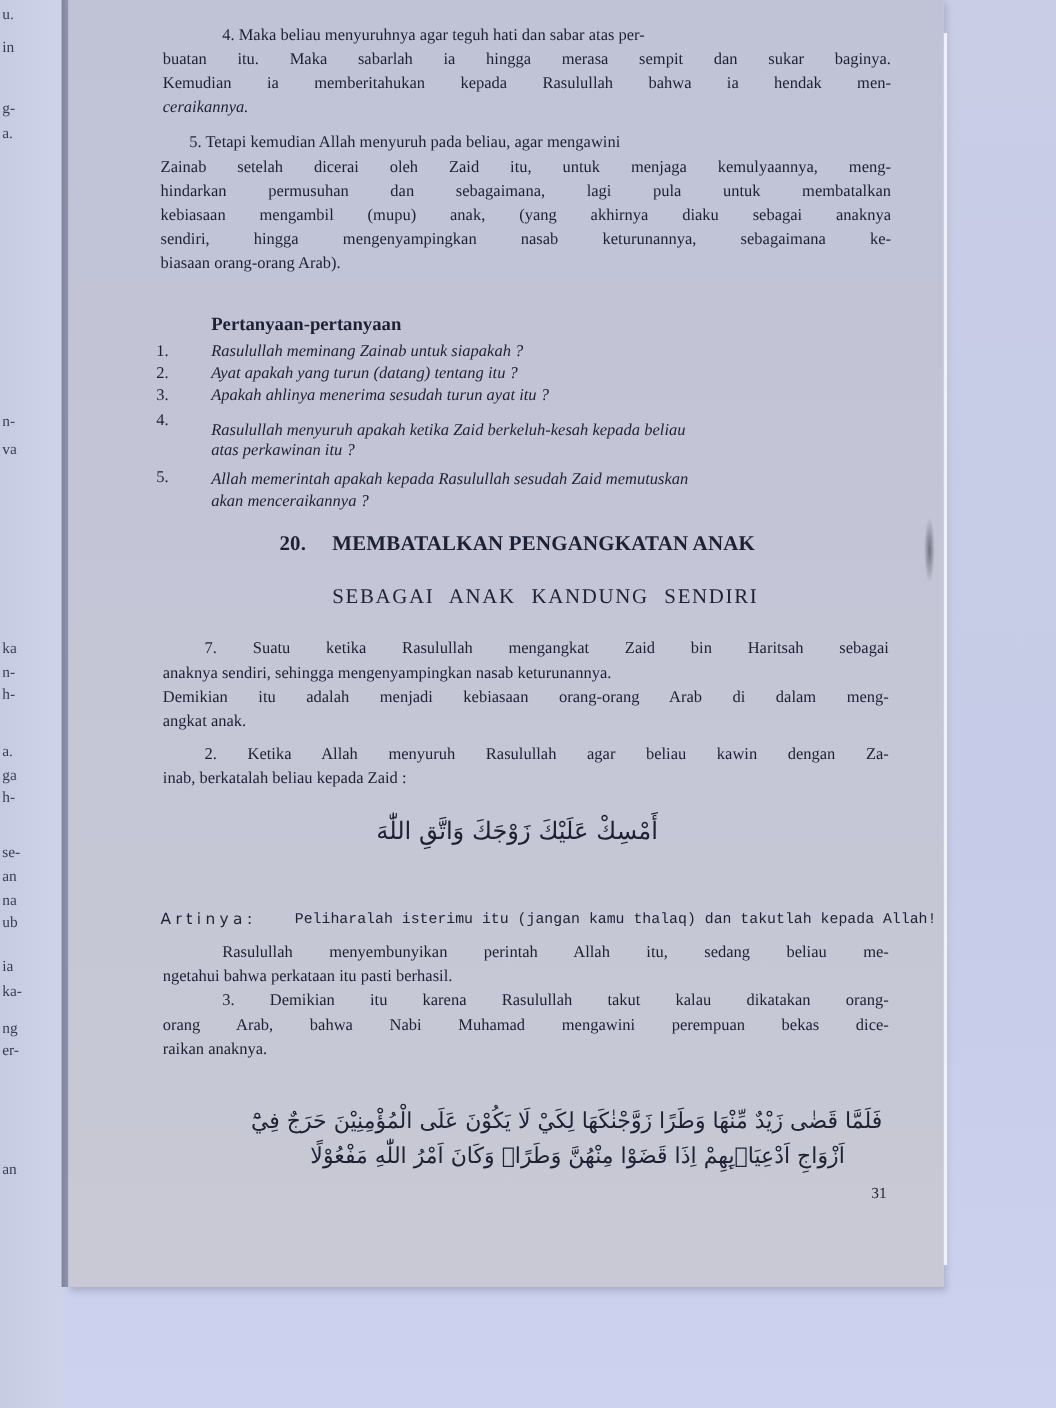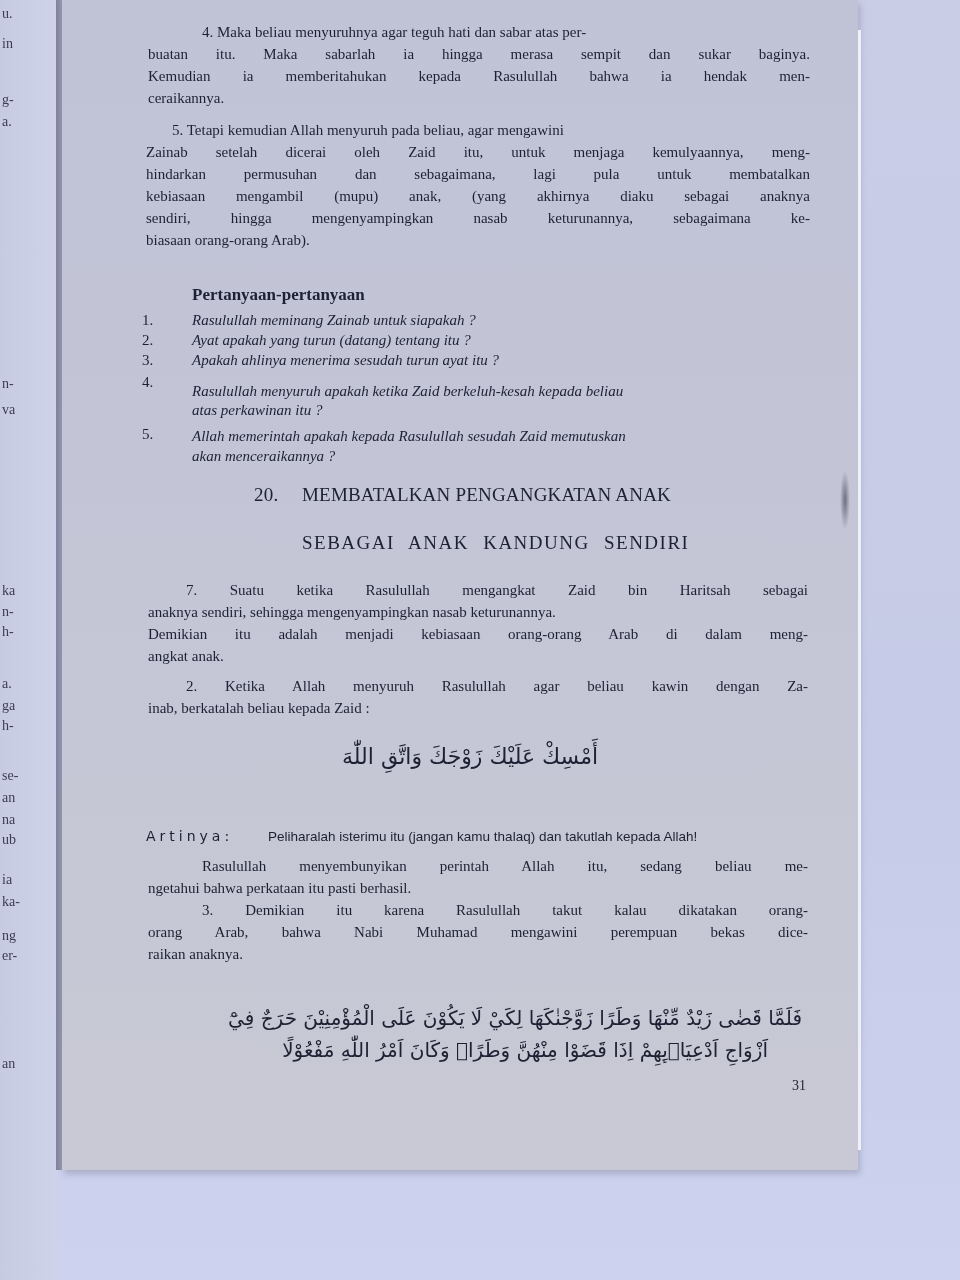--- a/index.html
+++ b/index.html
@@ -30,28 +30,28 @@
     background: #eef0fa;
   }
   .crease {
     position: absolute; right: 8px; top: 470px; width: 10px; height: 60px;
     background: radial-gradient(ellipse at center, rgba(40,40,55,0.55), rgba(40,40,55,0) 70%);
   }
   .text { position: absolute; color: #1e2033; font-size: 15px; line-height: 21px; white-space: nowrap; }
   .text.just { text-align: justify; text-align-last: justify; }
   .ital { font-style: italic; }
   .bold { font-weight: bold; }
-  .heading { font-weight: normal; font-size: 19px; letter-spacing: 0.2px; }
+  .heading { font-weight: bold; font-size: 19px; letter-spacing: 0.2px; }
   .subheading { font-size: 19px; letter-spacing: 1.5px; word-spacing: 8px; }
   .arabic {
     position: absolute; color: #1e2033; font-family: "DejaVu Sans", sans-serif;
     direction: rtl; white-space: nowrap; font-size: 22px;
   }
   .artinya-label { letter-spacing: 4px; font-family: "DejaVu Sans", sans-serif; font-size: 14px; }
-  .artinya-text { font-family: Liberation Sans, sans-serif; font-size: 13.5px; }
+  .artinya-text { font-family: Liberation Mono, monospace; font-size: 13.5px; }
   .pagenum { position: absolute; font-size: 14px; color: #1e2033; }
 </style>
 </head>
 <body>
 
 <div class="left-page" id="leftpage">
     <div class="frag" style="top: 6px; left: 2px;">u.</div>
     <div class="frag" style="top: 36px; left: 2px;">in</div>
     <div class="frag" style="top: 92px; left: 2px;">g-</div>
     <div class="frag" style="top: 114px; left: 2px;">a.</div>
@@ -75,21 +75,21 @@
   </div>
 <div class="gutter"></div>
 
 <div class="page">
   <div class="crease"></div>
 
   <div>
     <div class="text" style="left:140px; top:22px;">4.   Maka beliau menyuruhnya agar teguh hati dan sabar atas per-</div>
     <div class="text just" style="left:86px; top:44px; width:662px;">buatan itu. Maka sabarlah ia hingga merasa sempit dan sukar baginya.</div>
     <div class="text just" style="left:86px; top:66px; width:662px;">Kemudian ia memberitahukan kepada Rasulullah bahwa ia hendak men-</div>
-    <div class="text" style="left:86px; top:88px;">ceraikannya.</div>
+    <div class="text" style="left:86px; top:88px;font-style:italic;">ceraikannya.</div>
   </div>
 
   <div>
     <div class="text" style="left:110px; top:120px;">5.   Tetapi kemudian Allah menyuruh pada beliau, agar mengawini</div>
     <div class="text just" style="left:84px; top:142px; width:664px;">Zainab setelah dicerai oleh Zaid itu, untuk menjaga kemulyaannya, meng-</div>
     <div class="text just" style="left:84px; top:164px; width:664px;">hindarkan permusuhan dan sebagaimana, lagi pula untuk membatalkan</div>
     <div class="text just" style="left:84px; top:186px; width:664px;">kebiasaan mengambil (mupu) anak, (yang akhirnya diaku sebagai anaknya</div>
     <div class="text just" style="left:84px; top:208px; width:664px;">sendiri, hingga mengenyampingkan nasab keturunannya, sebagaimana ke-</div>
     <div class="text" style="left:84px; top:230px;">biasaan orang-orang Arab).</div>
   </div>

